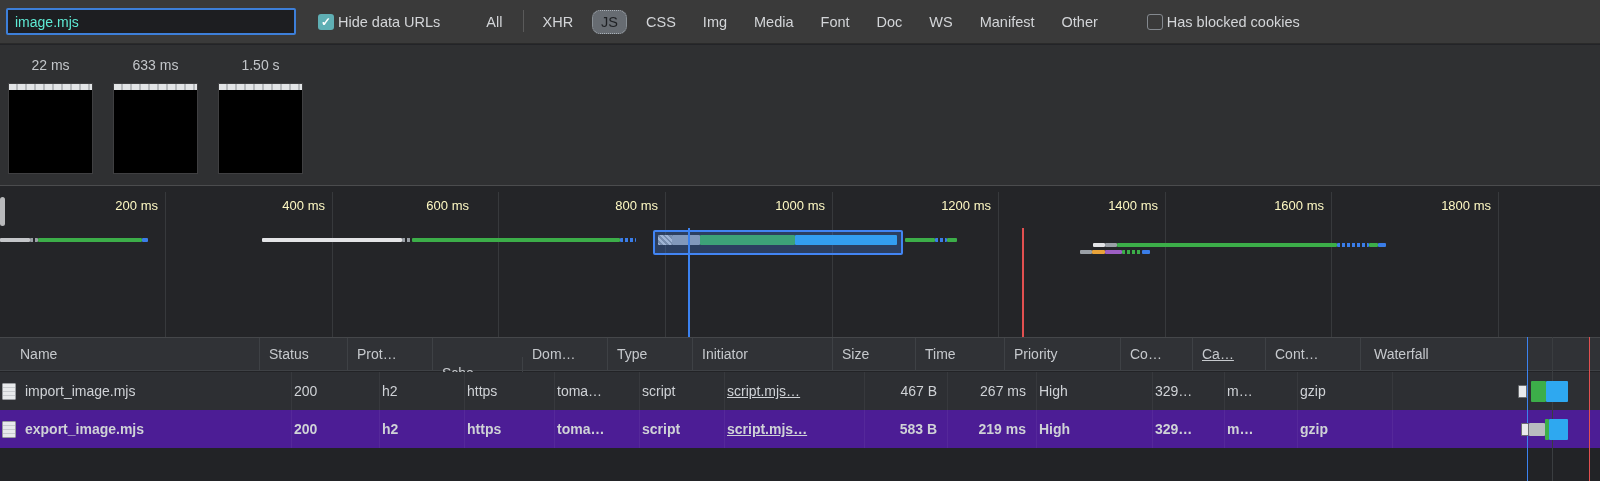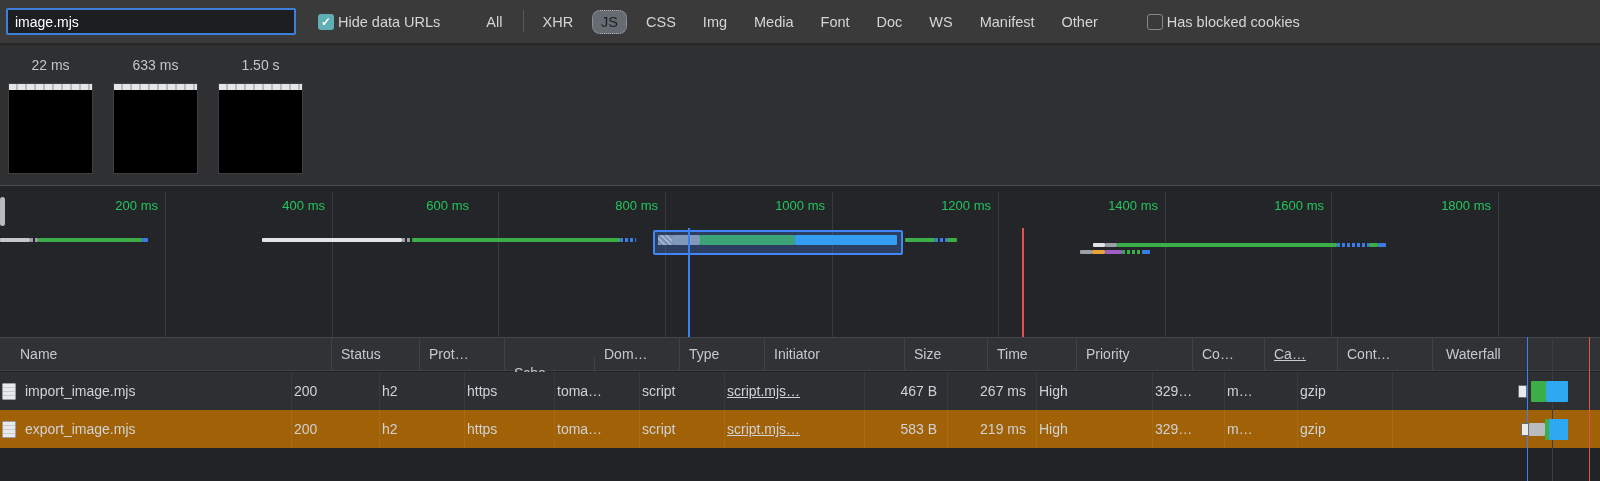--- a/index.html
+++ b/index.html
@@ -5,21 +5,21 @@
   * { box-sizing: border-box; margin: 0; padding: 0; }
   html,body { width:1600px; height:481px; overflow:hidden; background:#232428;
     font-family:"Liberation Sans", sans-serif; }
   #app { position:relative; width:1600px; height:481px; }
 
   
   .toolbar { position:absolute; left:0; top:0; width:1600px; height:44px;
     background:#3a3a3a; border-bottom:1px solid #2a2a2a;
     display:flex; align-items:center; color:#d3d5d8; font-size:14.5px; }
   .filter-input { width:290px; height:27px; margin-left:6px; background:#1d1e21;
-    border:2px solid #3d7fd9; border-radius:2px; color:#ffffff; font-size:14px;
+    border:2px solid #3d7fd9; border-radius:2px; color:#5eead4; font-size:14px;
     padding:0 7px; outline:none; font-family:"Liberation Sans", sans-serif; }
   .cb { width:16px; height:16px; border-radius:3px; margin-left:22px;
     display:inline-flex; align-items:center; justify-content:center; flex:none; }
   .cb.checked { background:#5fafb4; color:#ffffff; font-size:12px; font-weight:bold; }
   .cb.unchecked { background:transparent; border:1.5px solid #84898f; }
   .cb-label { margin-left:4px; white-space:nowrap; }
   #filter-list { display:flex; align-items:flex-start; margin-left:38px; }
   .filter-item { padding:4px 8px; margin-right:11px; white-space:nowrap; cursor:default; }
   .filter-item.active { background:#676c72; color:#1e2023; border-radius:8px;
     border:1px dotted #aab1b8; padding:3px 8px; }
@@ -34,41 +34,41 @@
     white-space:nowrap; }
   .thumb { width:85px; height:91px; background:#000; border:1px solid #3f3f41; }
   .thumb-chrome { height:6px;
     background:repeating-linear-gradient(90deg,#e3e5e7 0 7px,#b7babd 7px 9px); }
 
   
   .overview { position:absolute; left:0; top:185px; width:1600px; height:152px;
     background:#242528; border-top:1px solid #4b4c4e; }
   .gridline { position:absolute; top:6px; bottom:0; width:1px; background:#37393c; }
   .tick-label { position:absolute; top:12px; transform:translateX(-100%);
-    color:#22c55e; font-size:13px; white-space:nowrap; }
+    color:#fef9c3; font-size:13px; white-space:nowrap; }
   .ov-marker { position:absolute; top:42px; bottom:0; width:2px; }
   .ov-seg { position:absolute; border-radius:1px; }
   .ov-selection { position:absolute; top:44px; height:25px;
     border:2px solid #4285f4; background:rgba(66,133,244,0.28); border-radius:2px; }
   .ov-handle { position:absolute; left:0; top:11px; width:5px; height:29px;
     background:#b9babc; border-radius:3px; }
 
   
   .net-table { position:absolute; left:0; top:337px; width:1600px; height:144px;
     background:#222326; font-size:14px; }
   .thead { position:absolute; left:0; top:0; width:1600px; height:34px;
     background:#303236; border-top:1px solid #45474a; border-bottom:1px solid #3e4145;
     display:flex; color:#c6c9cd; }
   .th { height:100%; display:flex; align-items:center; padding-left:9px;
     border-right:1px solid #3e4145; overflow:hidden; white-space:nowrap; flex:none; }
   .th:last-child { border-right:none; }
   .trow { position:absolute; left:0; width:1600px; height:38px; display:flex;
     color:#cfd2d6; }
   .trow.odd { background:#2d2f33; }
-  .trow.even { background:#a16207; }
+  .trow.even { background:#4c1d95;font-weight:bold; }
   .td { height:100%; display:flex; align-items:center; padding-left:2px;
     border-right:1px solid rgba(255,255,255,0.05); overflow:hidden;
     white-space:nowrap; flex:none; }
   .td:last-child { border-right:none; }
   .td.right { justify-content:flex-end; padding-right:10px; padding-left:0; }
   .initiator-link { text-decoration:underline; cursor:pointer; }
   .file-icon { width:14px; height:17px; flex:none; margin-right:9px;
     border:1px solid #9a9da1; border-radius:1px;
     background:repeating-linear-gradient(180deg,#e8eaec 0 3px,#c9ccd0 3px 4px); }
   .wf-overlay { position:absolute; left:0; top:0; width:1600px; height:144px;
@@ -172,21 +172,21 @@
       <div class="ov-seg" style="left: 1105px; top: 64px; width: 17px; height: 4px; background: rgb(157, 95, 196);"></div>
       <div class="ov-seg" style="left: 1122px; top: 64px; width: 20px; height: 4px; background: repeating-linear-gradient(90deg, rgb(60, 174, 73) 0px, rgb(60, 174, 73) 3px, transparent 3px, transparent 5px);"></div>
       <div class="ov-seg" style="left: 1142px; top: 64px; width: 8px; height: 4px; background: rgb(58, 125, 232);"></div>
       <div class="ov-selection" style="left: 653px; width: 250px;"></div>
       <div class="ov-marker" style="left: 688px; background: rgb(59, 130, 240);"></div>
       <div class="ov-marker" style="left: 1022px; background: rgb(226, 80, 80);"></div>
     </div>
 
   <div class="net-table">
     <div class="thead" id="thead">
-        <div class="th" style="width: 332px; padding-left: 20px;">Name</div>
+        <div class="th" style="width: 260px; padding-left: 20px;">Name</div>
         <div class="th" style="width: 88px;">Status</div>
         <div class="th" style="width: 85px;">Prot…</div>
         <div class="th" style="width: 90px; margin-top: 19px;">Sche…</div>
         <div class="th" style="width: 85px;">Dom…</div>
         <div class="th" style="width: 85px;">Type</div>
         <div class="th" style="width: 140px;">Initiator</div>
         <div class="th" style="width: 83px;">Size</div>
         <div class="th" style="width: 89px;">Time</div>
         <div class="th" style="width: 116px;">Priority</div>
         <div class="th" style="width: 72px;">Co…</div>

